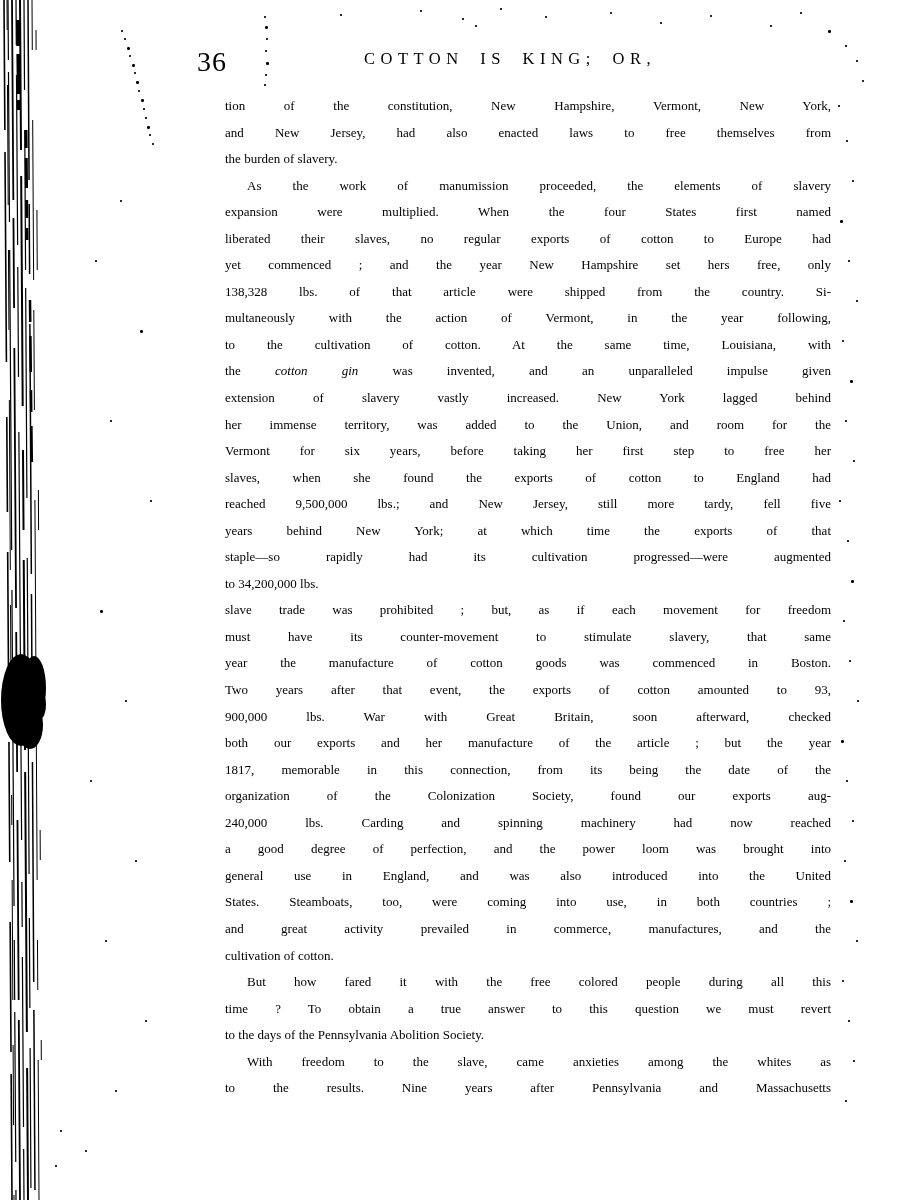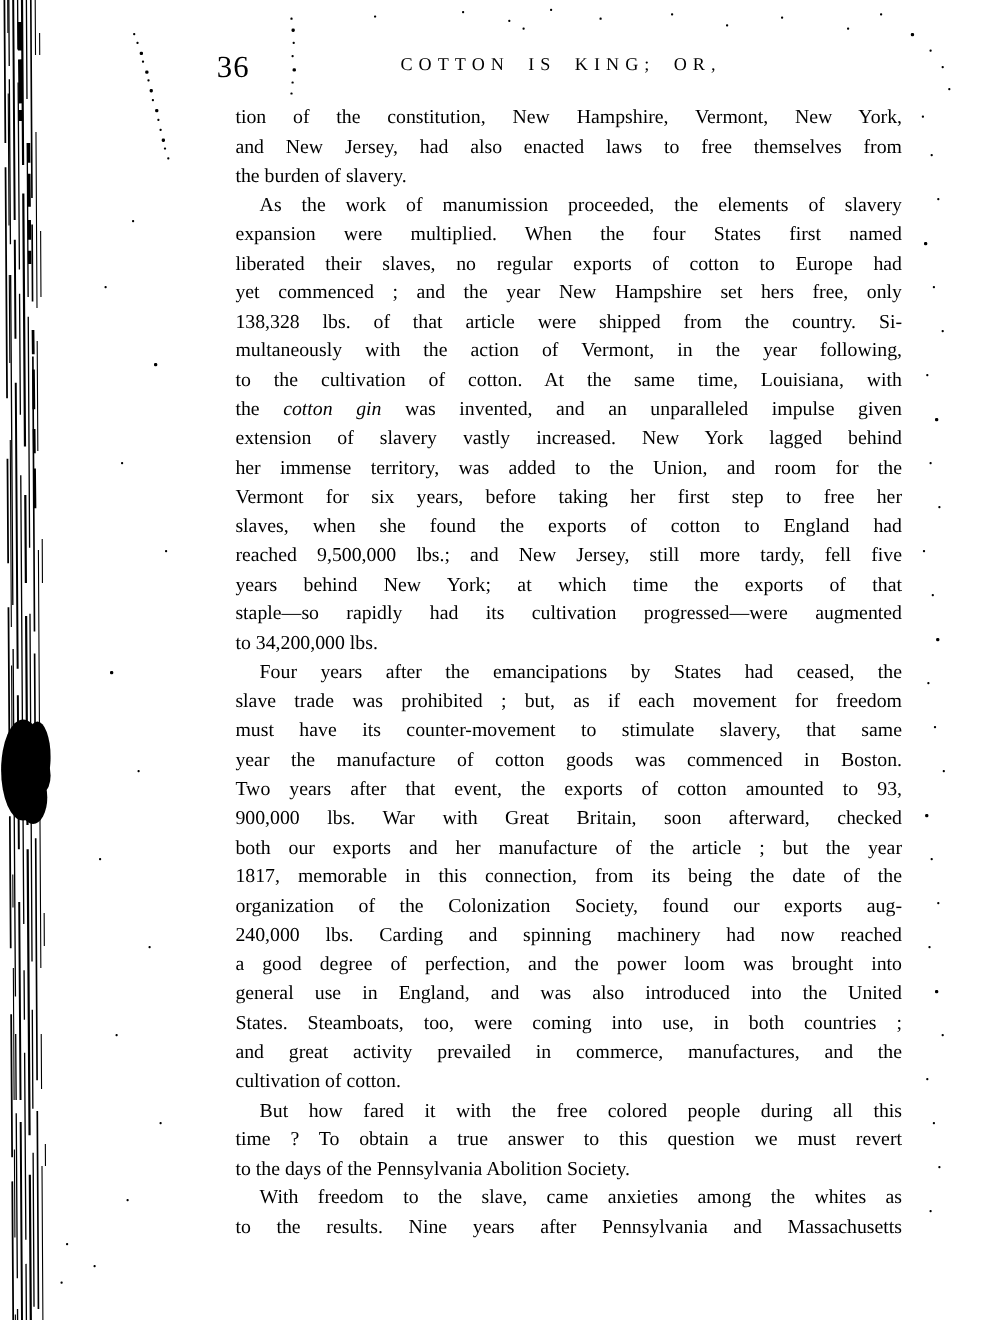--- a/index.html
+++ b/index.html
@@ -27,22 +27,22 @@
     font-size: 16.5px;
     letter-spacing: 5.5px;
     word-spacing: 7px;
     padding-top: 5px;
     font-weight: 500;
   }
 
   
   .text-block {
     position: absolute;
-    left: 214px; top: 93px; width: 606px;
-    font-size: 18px;
+    left: 225px; top: 93px; width: 606px;
+    font-size: 13px;
     line-height: 26.56px;
   }
   .paragraph { margin: 0; }
   .tline {
     text-align: justify;
     text-align-last: justify;
     height: 26.56px;
     overflow: visible;
   }
   .tline.endp { text-align-last: left; }
@@ -191,21 +191,20 @@
         <div class="tline"><span>extension of slavery vastly increased. New York lagged behind</span></div>
         <div class="tline"><span>her immense territory, was added to the Union, and room for the</span></div>
         <div class="tline"><span>Vermont for six years, before taking her first step to free her</span></div>
         <div class="tline"><span>slaves, when she found the exports of cotton to England had</span></div>
         <div class="tline"><span>reached 9,500,000 lbs.; and New Jersey, still more tardy, fell five</span></div>
         <div class="tline"><span>years behind New York; at which time the exports of that</span></div>
         <div class="tline"><span>staple—so rapidly had its cultivation progressed—were augmented</span></div>
         <div class="tline endp"><span>to 34,200,000 lbs.</span></div>
       </div>
       <div class="paragraph">
-        <div class="tline ind"><span>Four years after the emancipations by States had ceased, the</span></div>
         <div class="tline"><span>slave trade was prohibited ; but, as if each movement for freedom</span></div>
         <div class="tline"><span>must have its counter-movement to stimulate slavery, that same</span></div>
         <div class="tline"><span>year the manufacture of cotton goods was commenced in Boston.</span></div>
         <div class="tline"><span>Two years after that event, the exports of cotton amounted to 93,</span></div>
         <div class="tline"><span>900,000 lbs. War with Great Britain, soon afterward, checked</span></div>
         <div class="tline"><span>both our exports and her manufacture of the article ; but the year</span></div>
         <div class="tline"><span>1817, memorable in this connection, from its being the date of the</span></div>
         <div class="tline"><span>organization of the Colonization Society, found our exports aug-</span></div>
         <div class="tline"><span>240,000 lbs. Carding and spinning machinery had now reached</span></div>
         <div class="tline"><span>a good degree of perfection, and the power loom was brought into</span></div>

